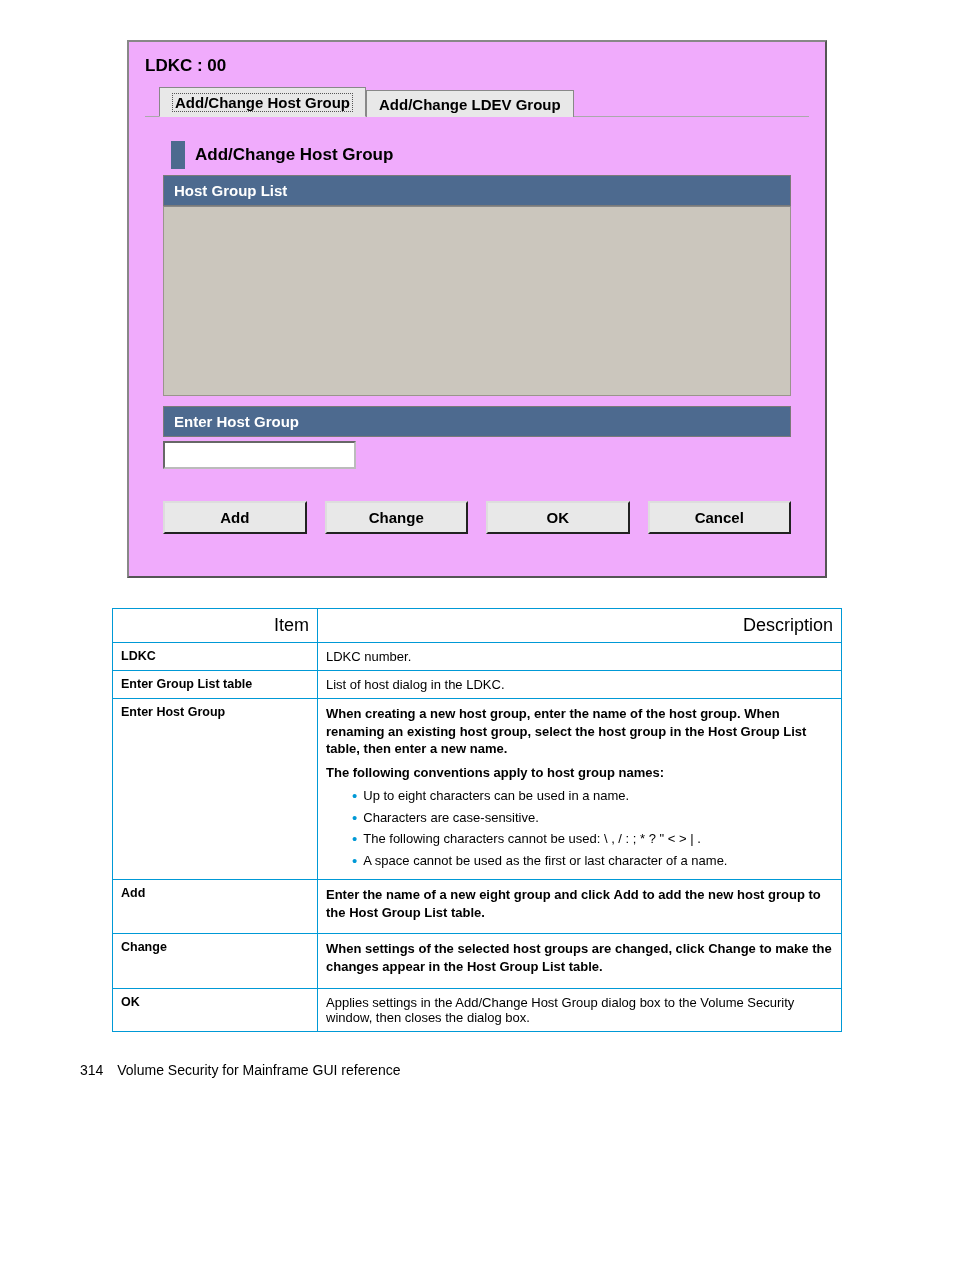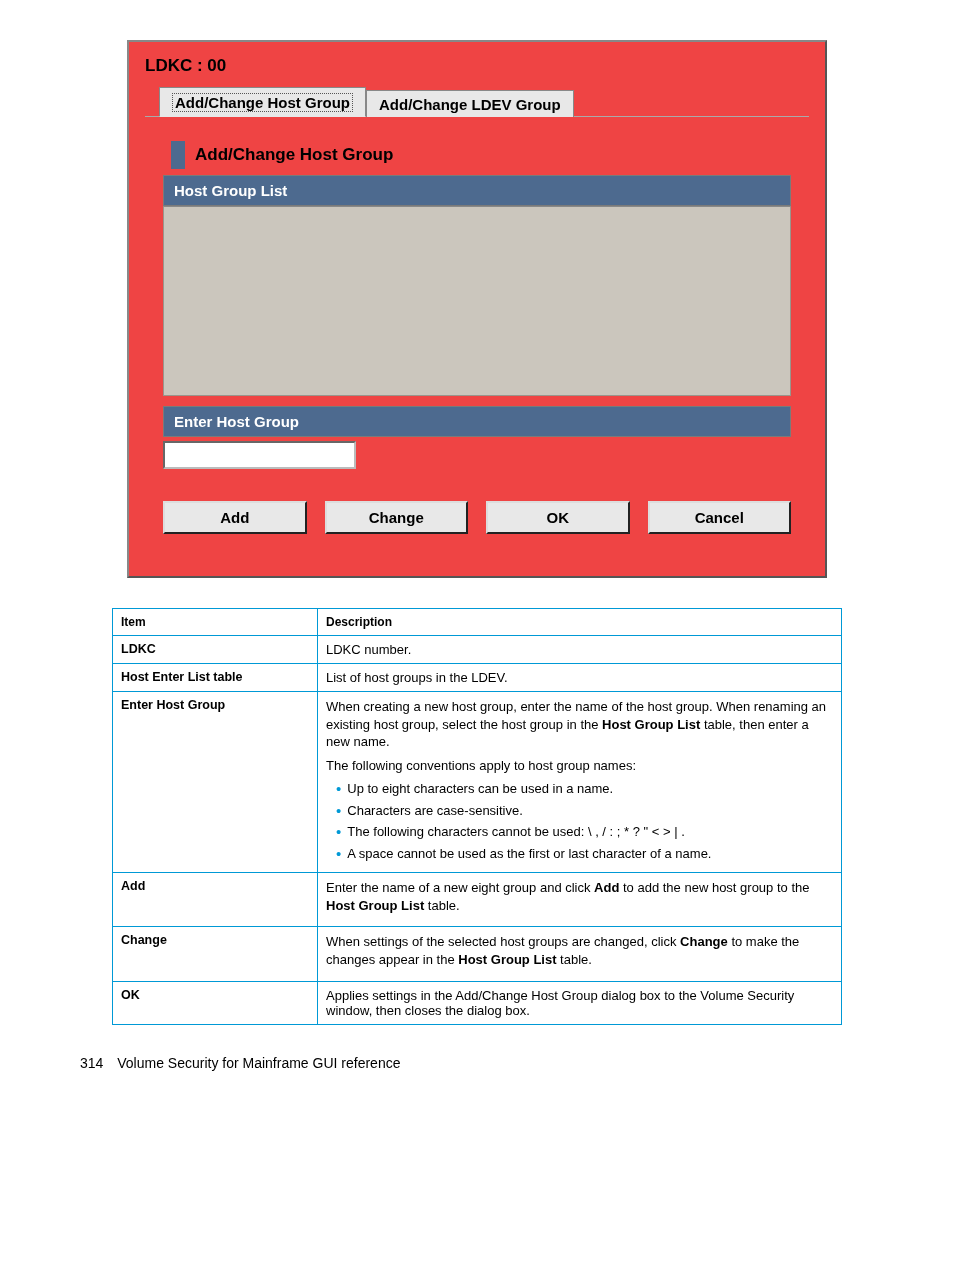--- a/index.html
+++ b/index.html
@@ -9,21 +9,21 @@
       width: 954px;
       padding: 0;
     }
     .page {
       padding: 40px 60px 20px 60px;
     }
     .dialog-outer {
       border: 2px solid #888;
       border-right-color: #555;
       border-bottom-color: #555;
-      background: #ef4444;
+      background: #f0abfc;
       width: 700px;
       margin: 0 auto 30px auto;
       padding: 14px 16px 24px 16px;
     }
     .ldkc-title {
       font-weight: bold;
       font-size: 17px;
       margin-bottom: 10px;
       font-family: Arial, sans-serif;
     }
@@ -122,31 +122,32 @@
       margin: 0 auto;
       font-size: 13px;
     }
     .desc-table th, .desc-table td {
       border: 0.5px solid #0099d6;
       padding: 6px 8px;
       vertical-align: top;
       text-align: left;
     }
     .desc-table th {
-      font-weight: bold;
-      font-size: 12px;
+      font-weight: normal;
+      font-size: 18px;
+      text-align: right;
     }
     .desc-table td.item-col {
       font-weight: bold;
       font-size: 12.5px;
       width: 205px;
     }
-    .desc-cell p { margin-bottom: 6px; line-height: 1.35; }
+    .desc-cell p { margin-bottom: 6px; line-height: 1.35; font-weight: bold; }
     .desc-cell ul { list-style: none; padding-left: 10px; margin-bottom: 2px; }
-    .desc-cell li { margin-bottom: 4px; line-height: 1.35; }
+    .desc-cell li { margin-bottom: 4px; line-height: 1.35; margin-left: 16px; }
     .bullet { color: #0099d6; font-size: 15px; margin-right: 6px; line-height: 1; position: relative; top: 1px; }
     .footer {
       font-size: 14px;
       margin-top: 30px;
       padding-left: 20px;
     }
     .footer .pagenum { margin-right: 10px; }
   </style>
 </head>
 <body>
@@ -189,22 +190,22 @@
     <tbody>
         <tr>
       <th>Item</th>
       <th>Description</th>
     </tr>
     <tr>
       <td class="item-col">LDKC</td>
       <td class="desc-cell">LDKC number.</td>
     </tr>
     <tr>
-      <td class="item-col">Host Enter List table</td>
-      <td class="desc-cell">List of host groups in the LDEV.</td>
+      <td class="item-col">Enter Group List table</td>
+      <td class="desc-cell">List of host dialog in the LDKC.</td>
     </tr>
     <tr>
       <td class="item-col">Enter Host Group</td>
       <td class="desc-cell">
         <p><span>When creating a new host group, enter the name of the host group. When renaming an existing host group, select the host group in the </span><b>Host Group List</b><span> table, then enter a new name.</span></p>
         <p>The following conventions apply to host group names:</p>
         <ul>
           <li><span class="bullet">•</span><span>Up to eight characters can be used in a name.</span></li>
           <li><span class="bullet">•</span><span>Characters are case-sensitive.</span></li>
           <li><span class="bullet">•</span><span>The following characters cannot be used: \ , / : ; * ? " &lt; &gt; | .</span></li>

